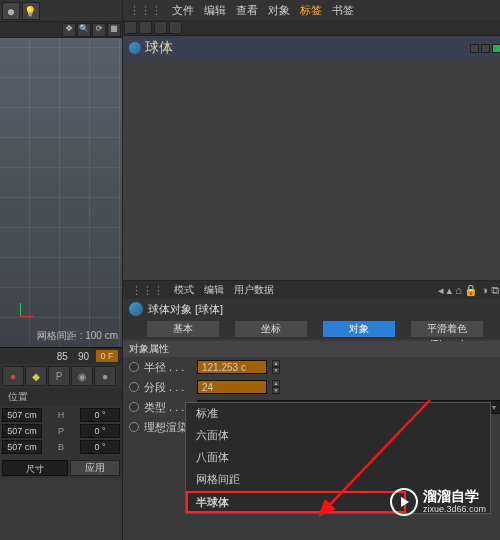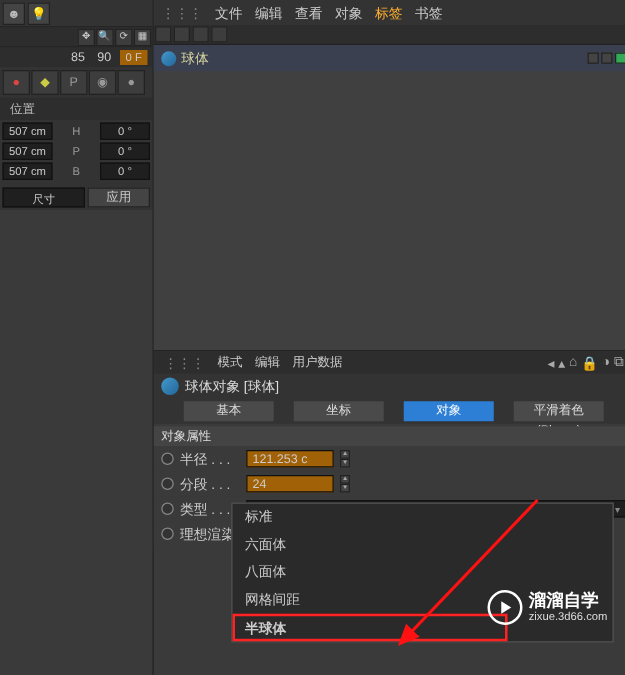--- a/index.html
+++ b/index.html
@@ -58,21 +58,21 @@
   .menu-bar { height:20px; background:#333; display:flex; gap:10px; padding:2px 6px; align-items:center;}
   .menu-item { color:#ccc; font-size:11px; cursor:pointer;}
   .menu-item.yellow { color:#ffb030;}
   
   .icon-strip { height:16px; background:#2d2d2d; border-bottom:1px solid #222; display:flex; gap:2px; padding:1px;}
   .strip-btn { width:13px; height:13px; background:#3d3d3d; border:1px solid #222;}
   
   .hierarchy { flex:1; min-height:0; background:#404040; border-bottom:1px solid #222; max-height:245px;}
   .hier-item { display:flex; align-items:center; gap:4px; padding:3px 6px; background:#3a4050;}
   .hier-icon { width:12px; height:12px; border-radius:50%; background:linear-gradient(135deg,#49c,#269);}
-  .hier-label { color:#d8d8a0; font-size:11px;}
+  .hier-label { color:#d8d8a0; font-size:14px;}
   .hier-tags { margin-left:auto; display:flex; gap:2px;}
   .tag-dot { width:9px; height:9px; background:#444; border:1px solid #222;}
   .tag-dot.on { background:#3a5;}
   
   .inspector-head { height:18px; background:#2d2d2d; display:flex; align-items:center; gap:10px; padding:0 8px;}
   .insp-menu { color:#ccc; font-size:10px;}
   .insp-icons { margin-left:auto; display:flex; gap:3px; color:#aaa; font-size:11px;}
   
   .object-title { height:20px; background:#333; display:flex; align-items:center; gap:5px; padding:0 6px;}
   .obj-icon { width:14px; height:14px; border-radius:50%; background:linear-gradient(135deg,#49c,#269);}
@@ -92,40 +92,47 @@
   .spin { flex:1; background:#444; border:1px solid #222; font-size:5px; line-height:5px; text-align:center; color:#aaa;}
   .prop-select { flex:1; height:14px; background:#1f1f1f; border:1px solid #111; color:#ccc; font-size:10px; padding:0 4px; display:flex; align-items:center; justify-content:space-between;}
   .prop-select::after { content:"▾"; color:#888; font-size:8px;}
   
   .dropdown { position:absolute; left:185px; top:402px; width:306px; background:#2a2a2a; border:1px solid #555; z-index:5;}
   .dd-item { height:22px; padding:3px 10px; color:#ccc; font-size:11px; cursor:pointer;}
   .dd-item.highlight { outline:2px solid #f22; outline-offset:-2px; width:220px; margin-left:0; border-top:1px solid rgba(255,0,0,0.3);border-bottom:1px solid rgba(255,0,0,0.3);font-weight:bold;}
   
   .red-arrow { position:absolute; left:310px; top:395px; z-index:6; pointer-events:none;}
   
-  .watermark { position:absolute; right:14px; bottom:40px; z-index:10; display:flex; align-items:center; gap:5px; color:#fff; font-size:14px; font-weight:bold;}
+  .watermark { position:absolute; right:14px; bottom:24px; z-index:10; display:flex; align-items:center; gap:5px; color:#fff; font-size:14px; font-weight:bold;}
   .wm-icon { width:28px; height:28px; border:2px solid #fff; border-radius:50%; display:flex; align-items:center; justify-content:center;}
   .wm-play { width:0; height:0; border-left:8px solid #fff; border-top:5px solid transparent; border-bottom:5px solid transparent; margin-left:2px;}
   .wm-text { line-height:1.1;}
   .wm-sub { font-size:9px; color:#ddd; font-weight:normal;}
 </style>
 </head>
 <body>
 
 <div class="container">
   <div class="left-col">
     <div class="icon-row">
       <div class="icon-btn">☻</div>
       <div class="icon-btn yellow">💡</div>
     </div>
     <div class="viewport-tools">
       <div class="vp-tool">✥</div>
       <div class="vp-tool">🔍</div>
       <div class="vp-tool">⟳</div>
       <div class="vp-tool">▦</div>
+    </div>
+    <div class="viewport">
+      <div class="axis">
+        <div class="axis-y"></div>
+        <div class="axis-x"></div>
+      </div>
+      <div class="grid-label">网格间距 : 100 cm</div>
     </div>
     <div class="timeline-row">
       <span class="timeline-num">85</span>
       <span class="timeline-num">90</span>
       <input class="timeline-field" value="0 F" style="">
     </div>
     <div class="transport-row">
       <div class="transport-btn rec">●</div>
       <div class="transport-btn key">◆</div>
       <div class="transport-btn">P</div>

